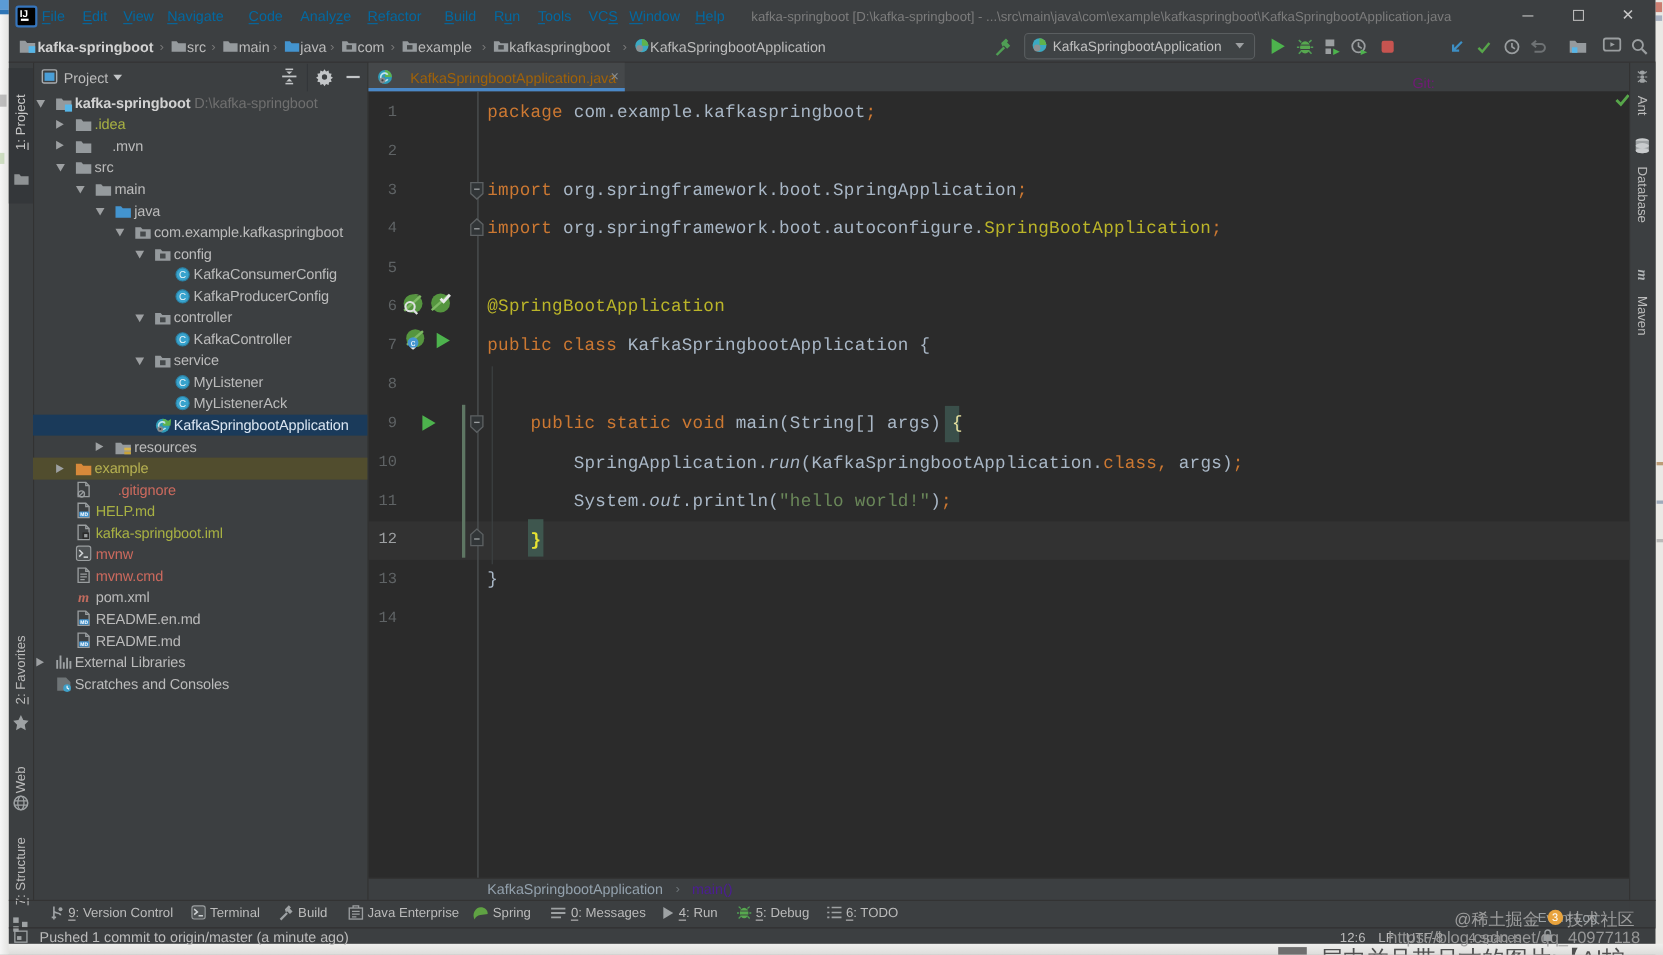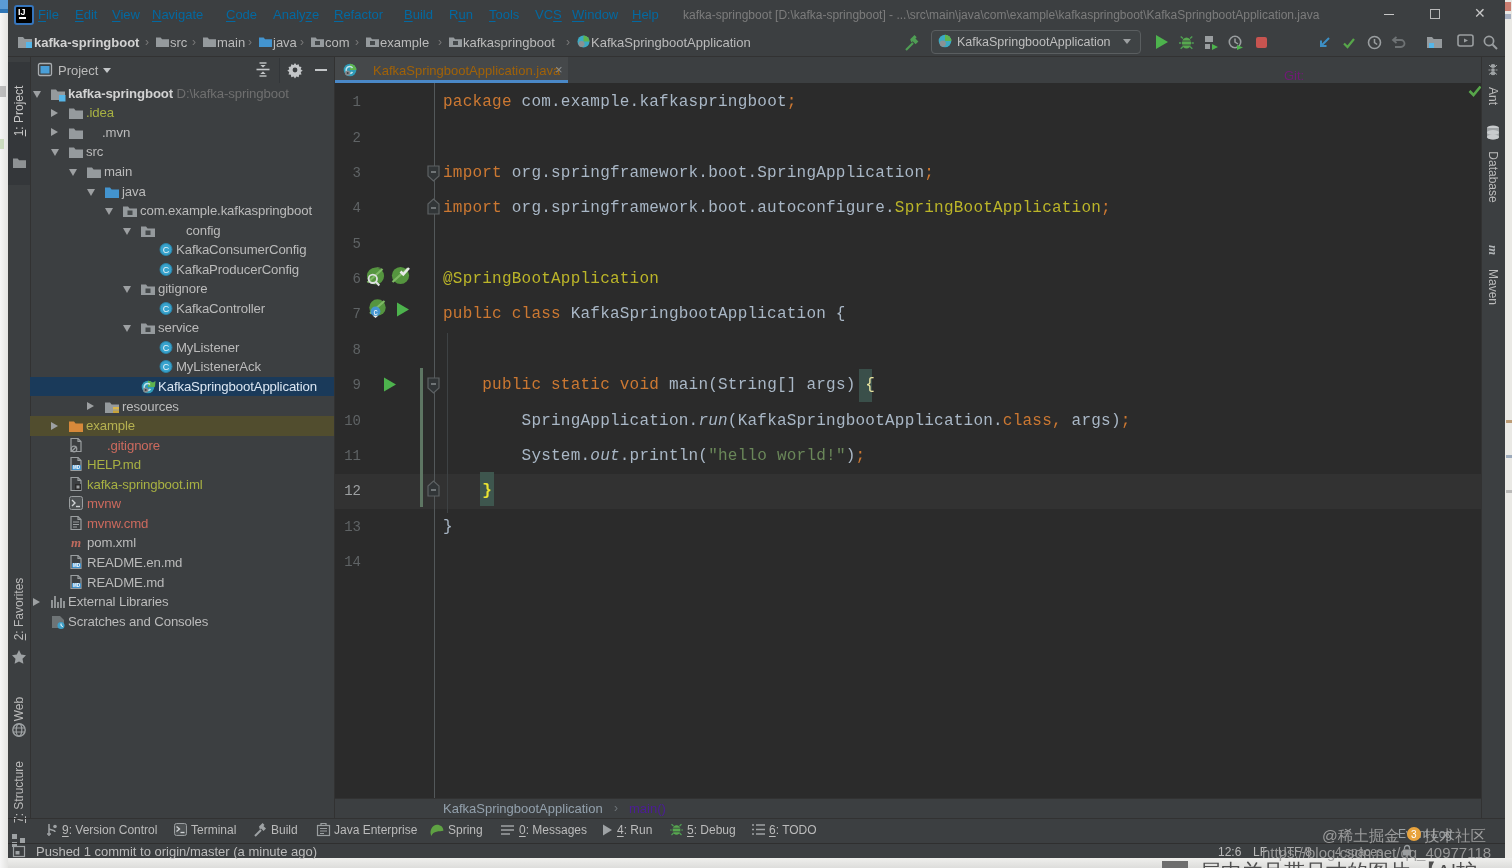--- a/index.html
+++ b/index.html
@@ -283,34 +283,34 @@
 <div class="row" style="left:122px;top:181.5px;">java</div>
 <div class="arr arrD a" style="left:105px;top:208px;"></div>
 <svg class="a" style="left:123px;top:204px;" width="14" height="14">
       <use href="#gpkg"></use>
     </svg>
 <div class="row" style="left:140px;top:201px;">com.example.kafkaspringboot</div>
 <div class="arr arrD a" style="left:123px;top:227.6px;"></div>
 <svg class="a" style="left:141px;top:223.6px;" width="14" height="14">
       <use href="#gpkg"></use>
     </svg>
-<div class="row" style="left:158px;top:220.6px;margin-left:28px;">config</div>
+<div class="row" style="left:158px;top:220.6px;">config</div>
 <svg class="a" style="left:159px;top:242.1px;" width="14" height="15">
       <use href="#gclass"></use>
     </svg>
 <div class="row" style="left:176px;top:240.1px;">KafkaConsumerConfig</div>
 <svg class="a" style="left:159px;top:261.7px;" width="14" height="15">
       <use href="#gclass"></use>
     </svg>
 <div class="row" style="left:176px;top:259.7px;">KafkaProducerConfig</div>
 <div class="arr arrD a" style="left:123px;top:286.2px;"></div>
 <svg class="a" style="left:141px;top:282.2px;" width="14" height="14">
       <use href="#gpkg"></use>
     </svg>
-<div class="row" style="left:158px;top:279.2px;">gitignore</div>
+<div class="row" style="left:158px;top:279.2px;">controller</div>
 <svg class="a" style="left:159px;top:300.8px;" width="14" height="15">
       <use href="#gclass"></use>
     </svg>
 <div class="row" style="left:176px;top:298.8px;">KafkaController</div>
 <div class="arr arrD a" style="left:123px;top:325.3px;"></div>
 <svg class="a" style="left:141px;top:321.3px;" width="14" height="14">
       <use href="#gpkg"></use>
     </svg>
 <div class="row" style="left:158px;top:318.3px;">service</div>
 <svg class="a" style="left:159px;top:339.9px;" width="14" height="15">

